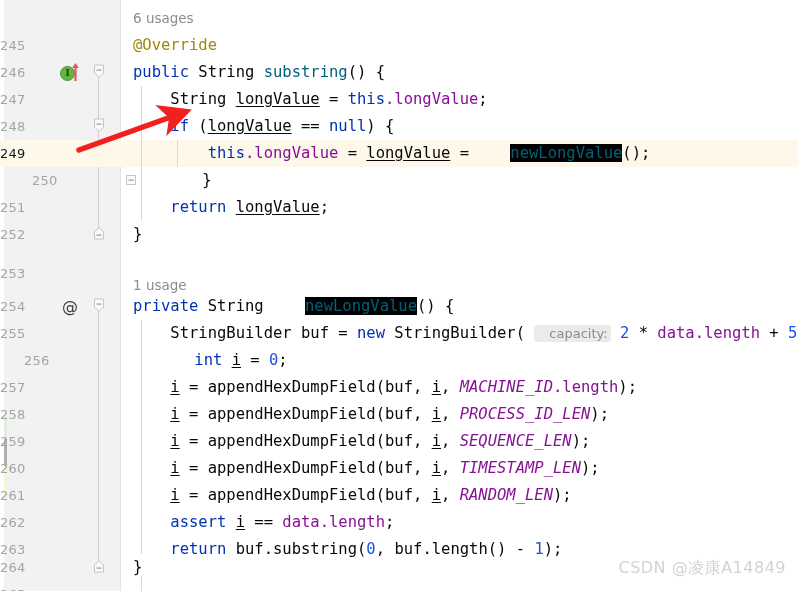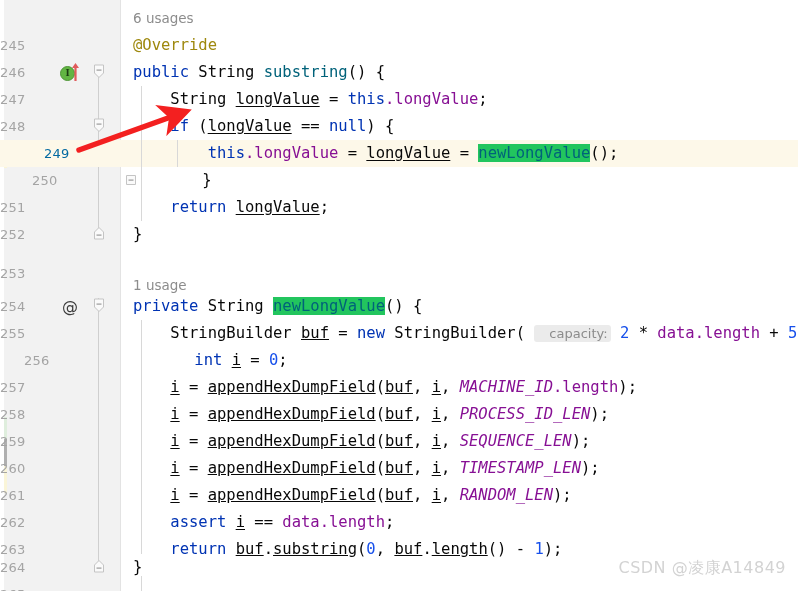--- a/index.html
+++ b/index.html
@@ -26,21 +26,21 @@
   
   .fold-rail{
     position:absolute;left:98px;width:1px;background:#cfcfcf;
   }
   
   .row{
     position:absolute;left:0;width:798px;height:27px;
     display:flex;align-items:center;
   }
   .row.hl{background:#fdf8e9;}
-  .row.hl .lnum{color:#0369a1;margin-left:44px;}
+  .row.hl .lnum{color:#0f172a;}
   .lnum{
     position:absolute;left:0;width:72px;text-align:left;
     font-family:"DejaVu Sans","Liberation Sans",sans-serif;
     font-size:13px;color:#a4a4a4;letter-spacing:0.2px;
   }
   .gicon{
     position:absolute;left:58px;width:36px;height:27px;
   }
   .fold{
     position:absolute;left:92px;width:14px;height:27px;
@@ -56,22 +56,22 @@
   
   .kw{color:#0033b3;}
   .type{color:#080808;}
   .anno{color:#9e880d;}
   .num{color:#1750eb;}
   .fld{color:#871094;}
   .sfld{color:#871094;font-style:italic;}
   .loc{color:#080808;text-decoration:underline;text-underline-offset:2px;}
   .mcall{color:#00627a;}
   .plain{color:#080808;}
-  .ident{color:#080808;text-decoration:underline;}
-  .sel{background:#22c55e;}
+  .ident{color:#080808;}
+  .sel{background:#000000;margin-left:32px;}
   .usages{
     font-family:"DejaVu Sans","Liberation Sans",sans-serif;
     font-size:13.5px;color:#8c8c8c;line-height:27px;
   }
   .hint{
     background:#ebebeb;color:#8c8c8c;border-radius:3px;
     font-family:"DejaVu Sans","Liberation Sans",sans-serif;
     font-size:13px;padding:1px 3px 1px 15px;
   }
   

